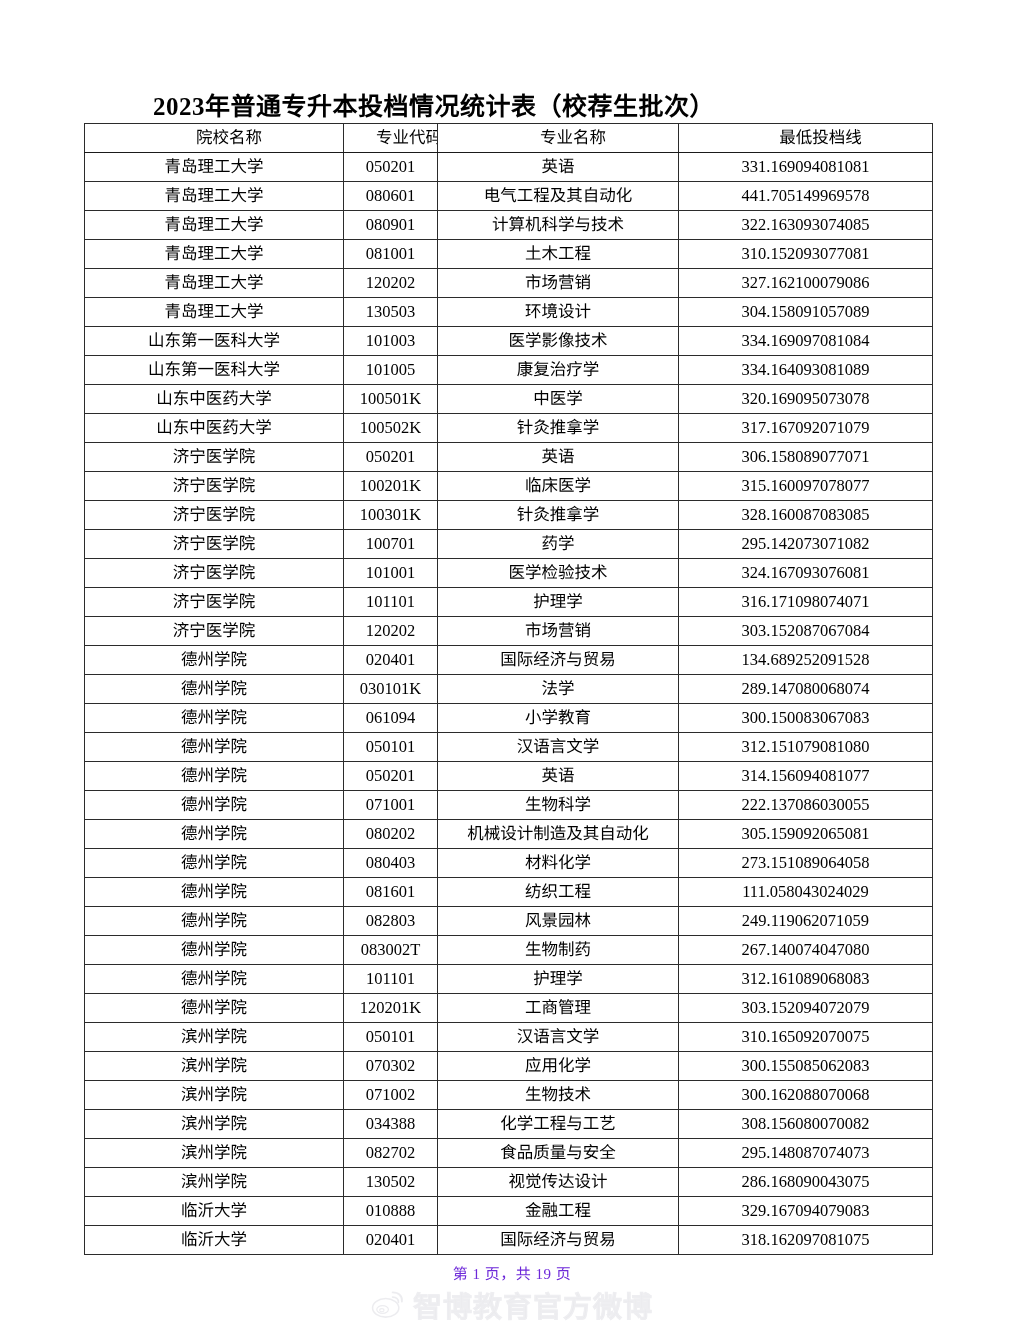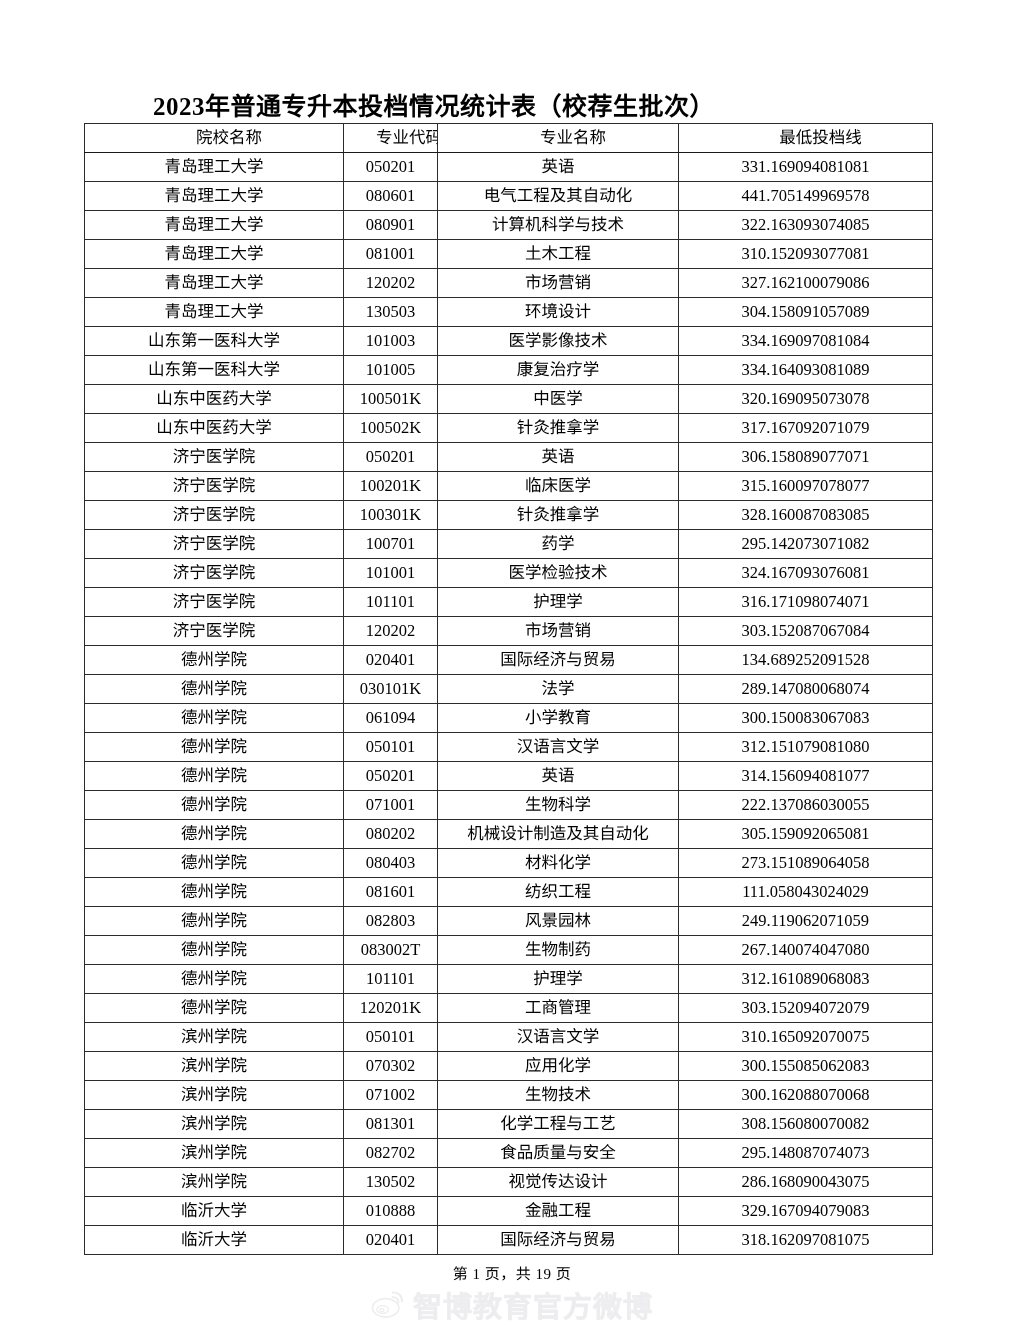--- a/index.html
+++ b/index.html
@@ -99,21 +99,21 @@
   .footer-area {
     position: absolute;
     left: 0;
     top: 1262px;
     width: 1024px;
     text-align: center;
   }
   .page-indicator {
     font-size: 15px;
     font-family: "Liberation Serif", "DejaVu Serif", serif;
-    color: #000000;
+    color: #6d28d9;
     letter-spacing: 0.5px;
   }
 
   .watermark {
     position: absolute;
     left: 0;
     top: 1283px;
     width: 1024px;
     display: flex;
     align-items: center;
@@ -356,21 +356,21 @@
             <td class="cell-score">300.155085062083</td>
           </tr>
           <tr>
             <td class="cell-school">滨州学院</td>
             <td class="cell-code">071002</td>
             <td class="cell-major">生物技术</td>
             <td class="cell-score">300.162088070068</td>
           </tr>
           <tr>
             <td class="cell-school">滨州学院</td>
-            <td class="cell-code">081301</td>
+            <td class="cell-code">034388</td>
             <td class="cell-major">化学工程与工艺</td>
             <td class="cell-score">308.156080070082</td>
           </tr>
           <tr>
             <td class="cell-school">滨州学院</td>
             <td class="cell-code">082702</td>
             <td class="cell-major">食品质量与安全</td>
             <td class="cell-score">295.148087074073</td>
           </tr>
           <tr>

